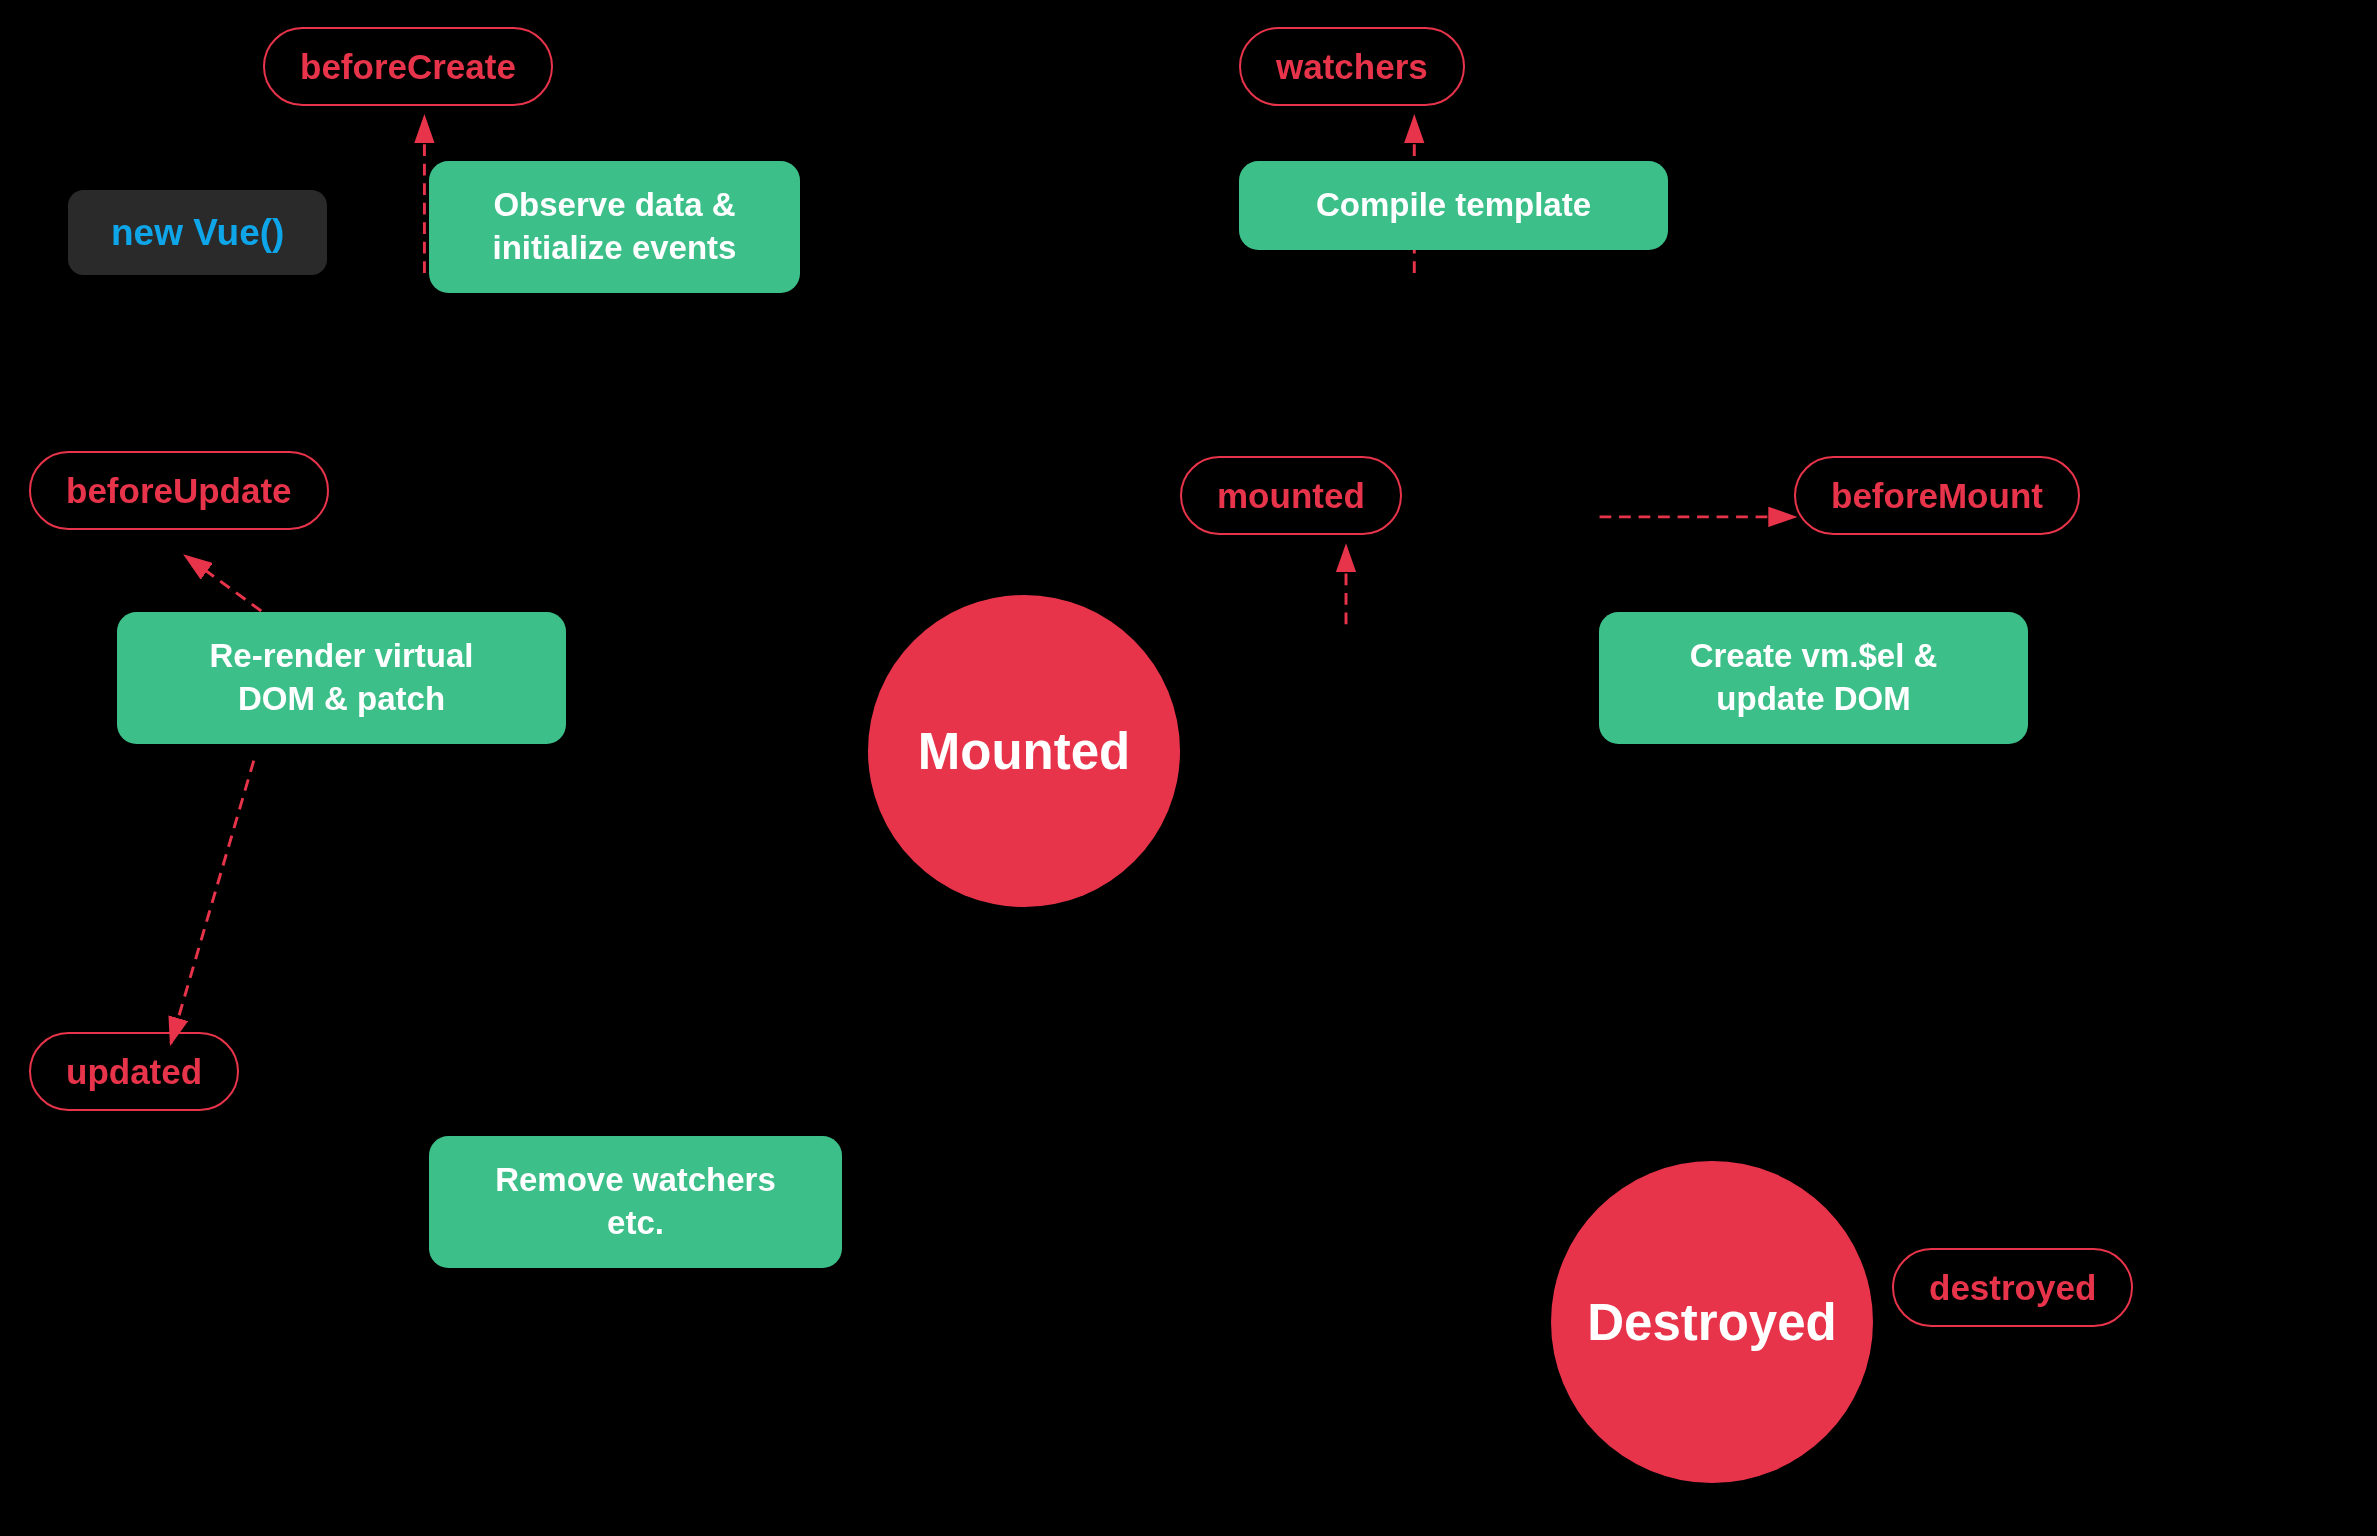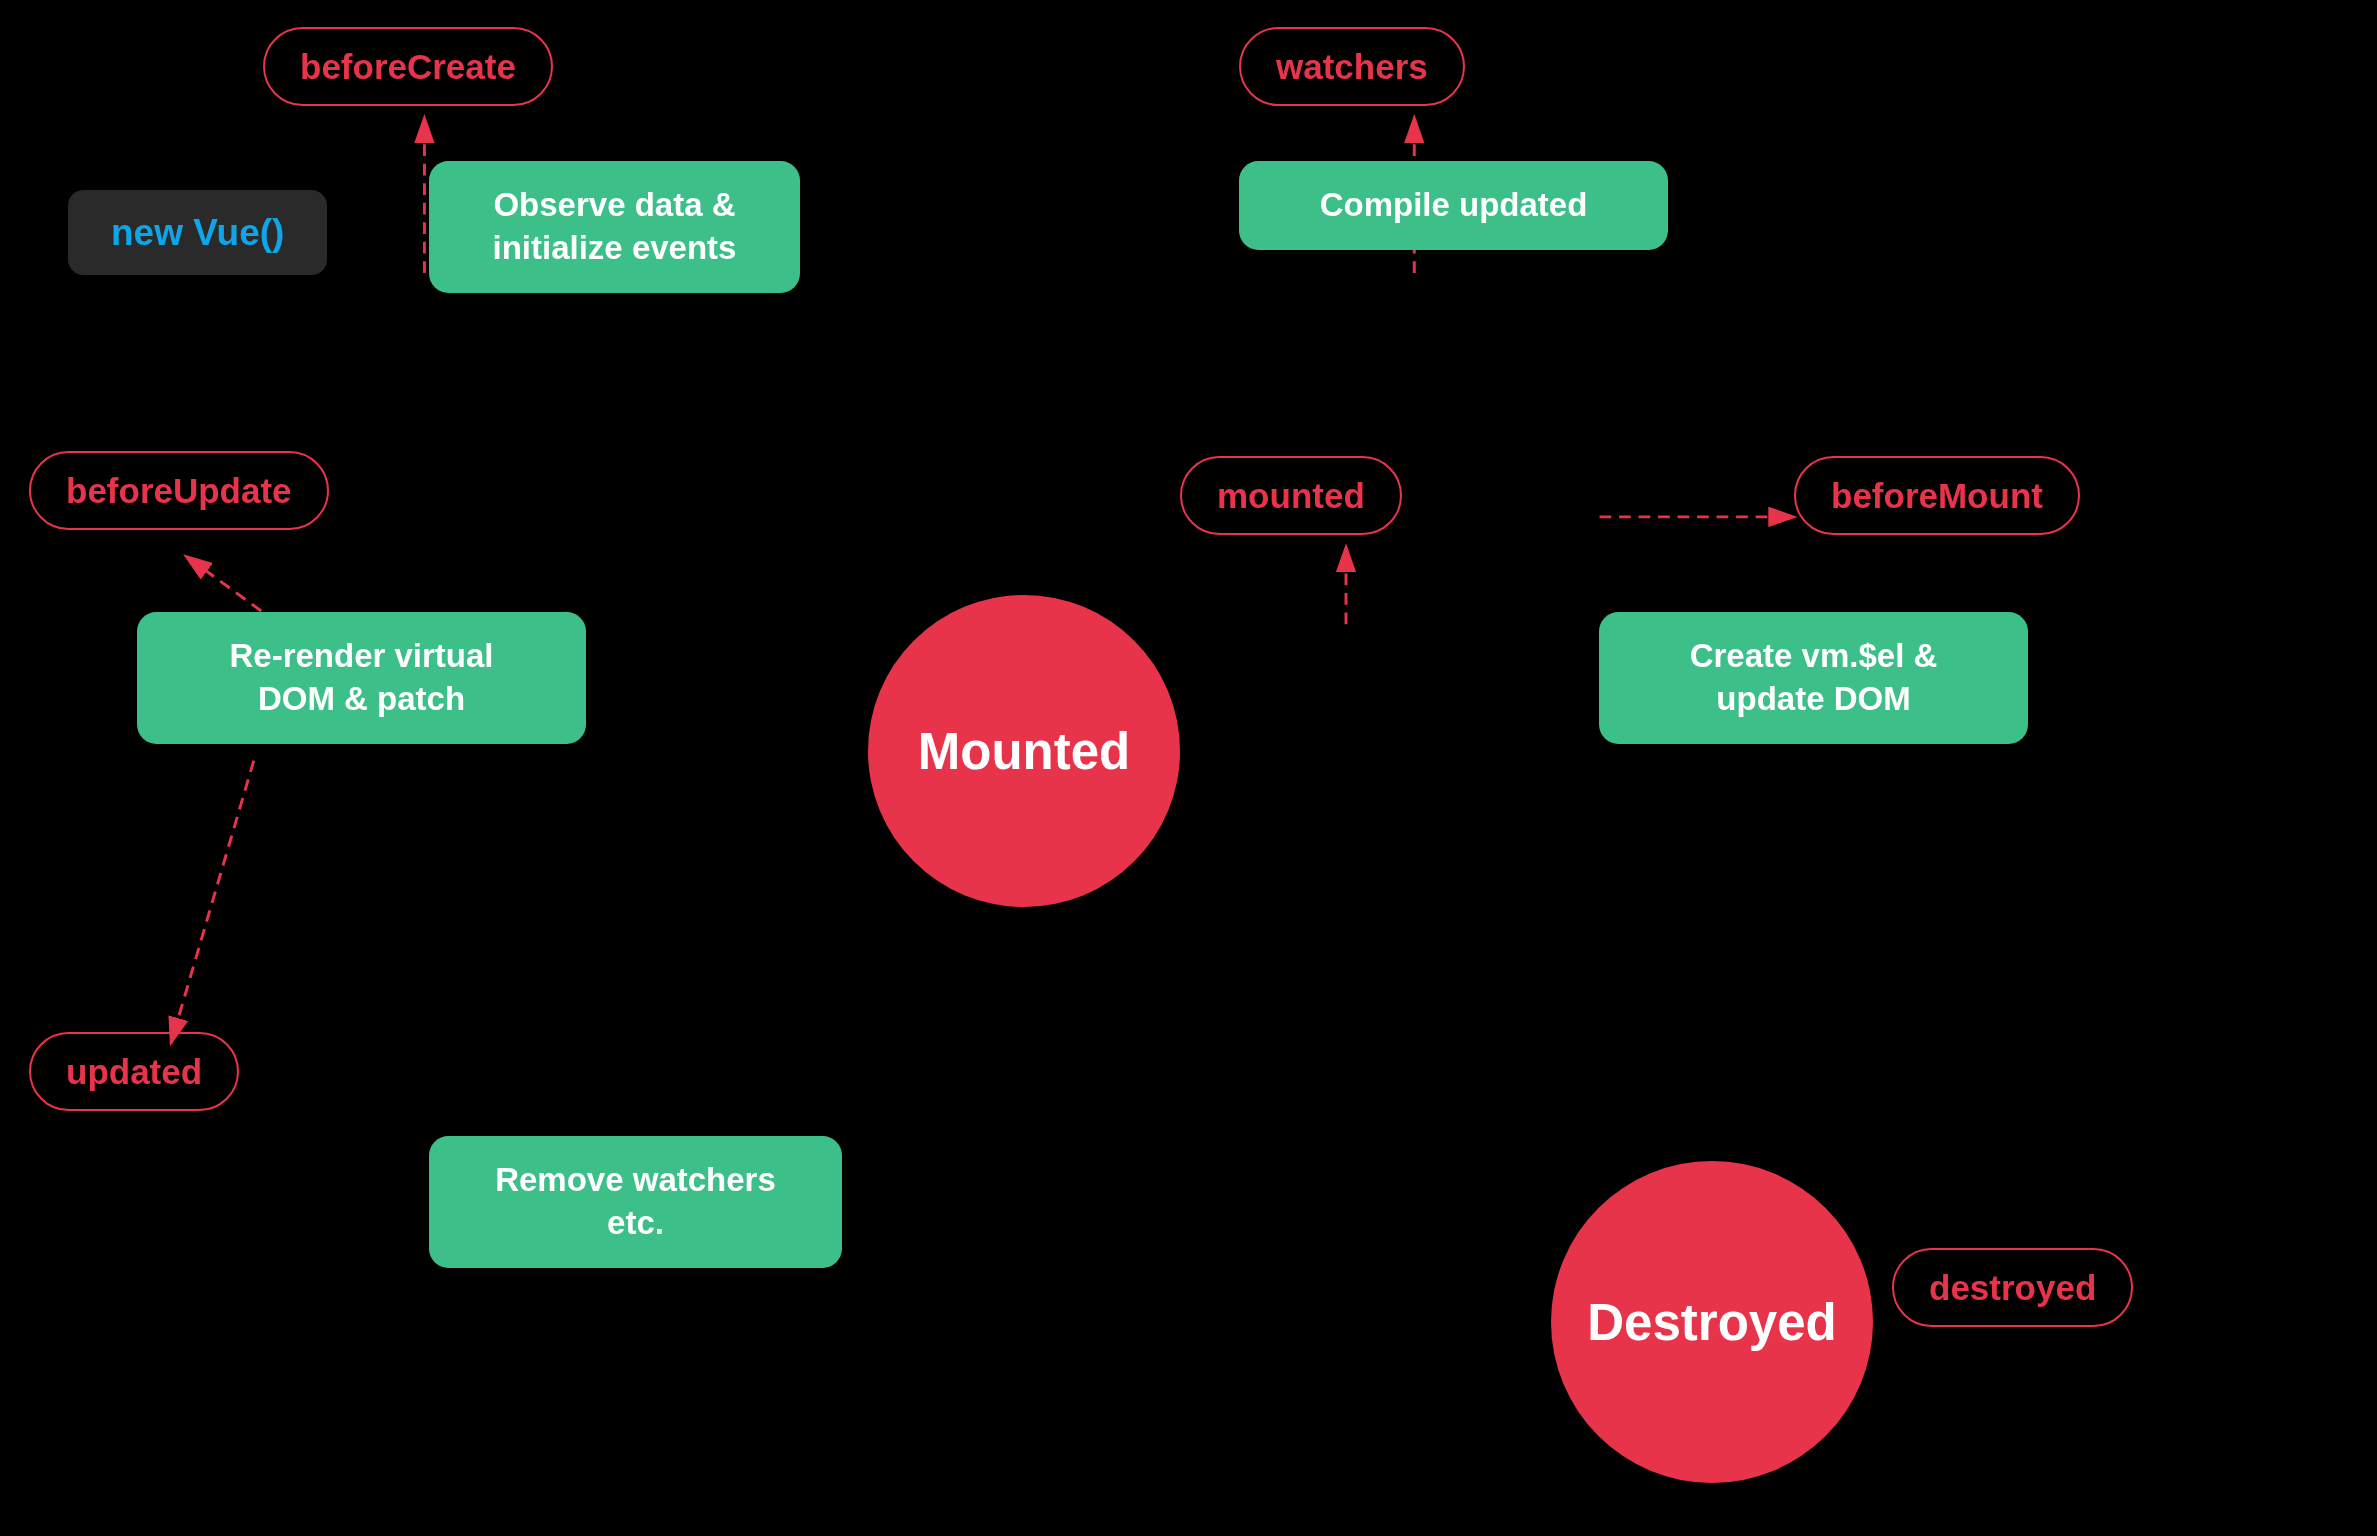--- a/index.html
+++ b/index.html
@@ -108,35 +108,35 @@
   <div class="new-vue-box" style="left: 68px; top: 190px;">new Vue()</div>
 
   <div class="hook-badge" style="left: 263px; top: 27px;">beforeCreate</div>
 
   <div class="action-box" style="left: 429px; top: 161px; width: 371px;">
     <span>Observe data &amp;<br>initialize events</span>
   </div>
 
   <div class="hook-badge" style="left: 1239px; top: 27px;">watchers</div>
 
-  <div class="action-box" style="left: 1239px; top: 161px; width: 429px;">Compile updated</div>
+  <div class="action-box" style="left: 1239px; top: 161px; width: 429px;">Compile template</div>
 
   <div class="hook-badge" style="left: 1794px; top: 456px;">beforeMount</div>
 
   <div class="hook-badge" style="left: 1180px; top: 456px;">mounted</div>
 
   <div class="action-box" style="left: 1599px; top: 612px; width: 429px;">
     <span>Create vm.$el &amp;<br>update DOM</span>
   </div>
 
   <div class="state-circle" style="left: 868px; top: 595px; width: 312px; height: 312px;">Mounted</div>
 
   <div class="hook-badge" style="left: 29px; top: 451px;">beforeUpdate</div>
 
-  <div class="action-box" style="left: 117px; top: 612px; width: 449px; margin-left: 20px;">
+  <div class="action-box" style="left: 117px; top: 612px; width: 449px;">
     <span>Re-render virtual<br>DOM &amp; patch</span>
   </div>
 
   <div class="hook-badge" style="left: 29px; top: 1032px;">updated</div>
 
   <div class="action-box" style="left: 429px; top: 1136px; width: 413px;">Remove watchers etc.</div>
 
   <div class="state-circle" style="left: 1551px; top: 1161px; width: 322px; height: 322px;">Destroyed</div>
 
   <div class="hook-badge" style="left: 1892px; top: 1248px;">destroyed</div>

